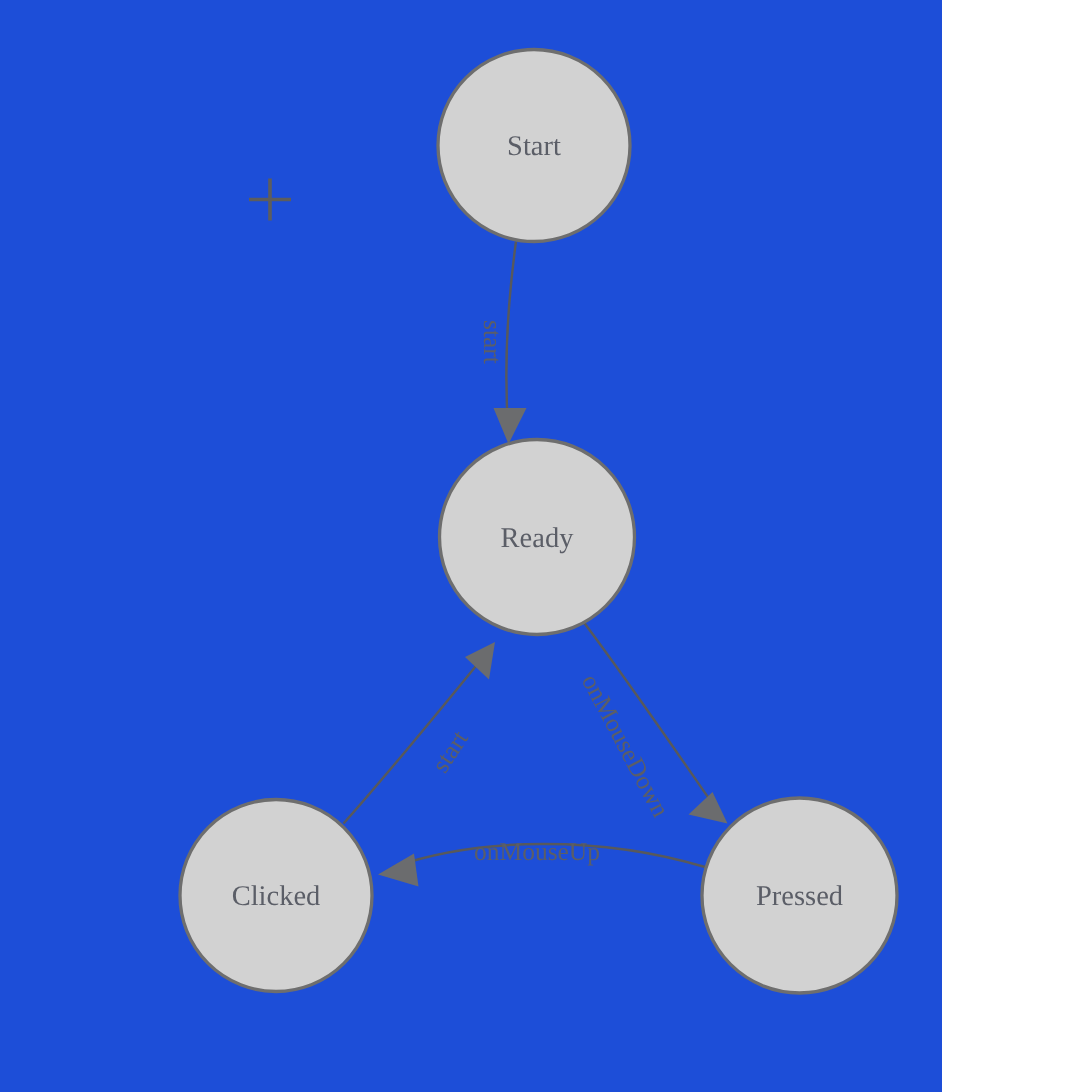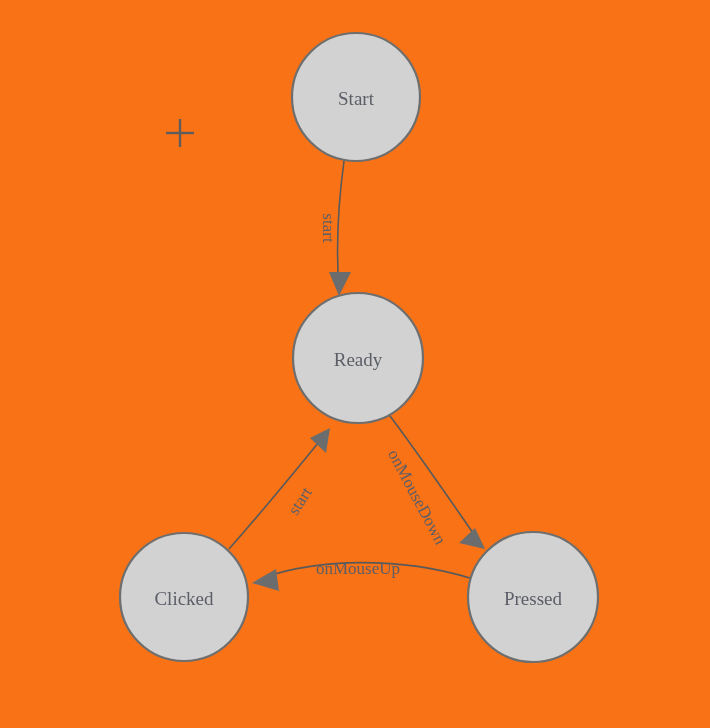--- a/index.html
+++ b/index.html
@@ -8,23 +8,23 @@
     background: #ffffff;
   }
   body {
     width: 710px;
     height: 728px;
     overflow: hidden;
     font-family: "Liberation Serif", serif;
   }
   #canvas-root {
     position: relative;
-    width: 710px;
+    width: 628px;
     height: 728px;
-    background: #f97316;
+    background: #1d4ed8;
   }
   #diagram-svg {
     position: absolute;
     top: 0;
     left: 0;
     width: 710px;
     height: 728px;
   }
   .node-circle {
     fill: #d2d2d2;

